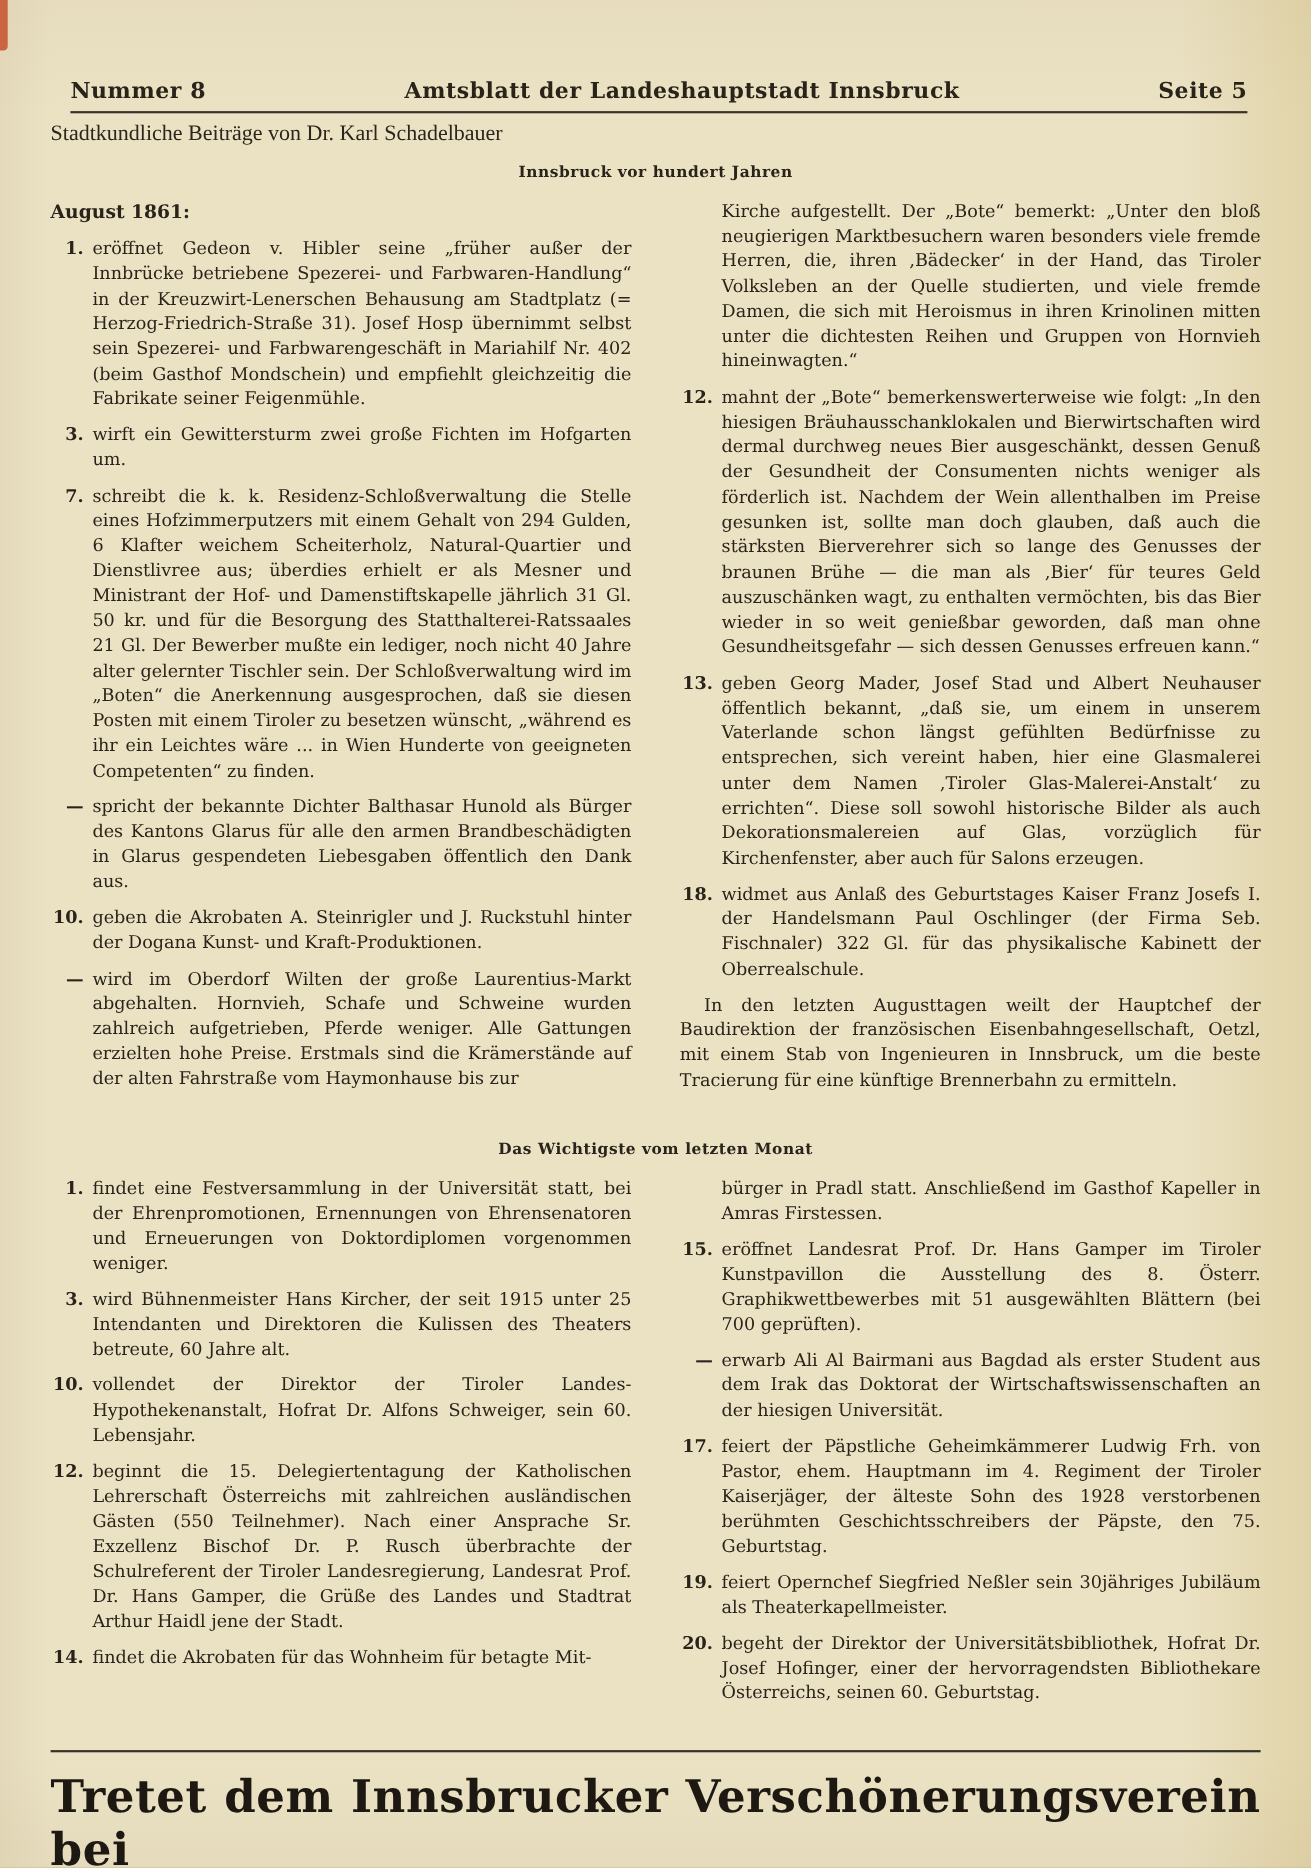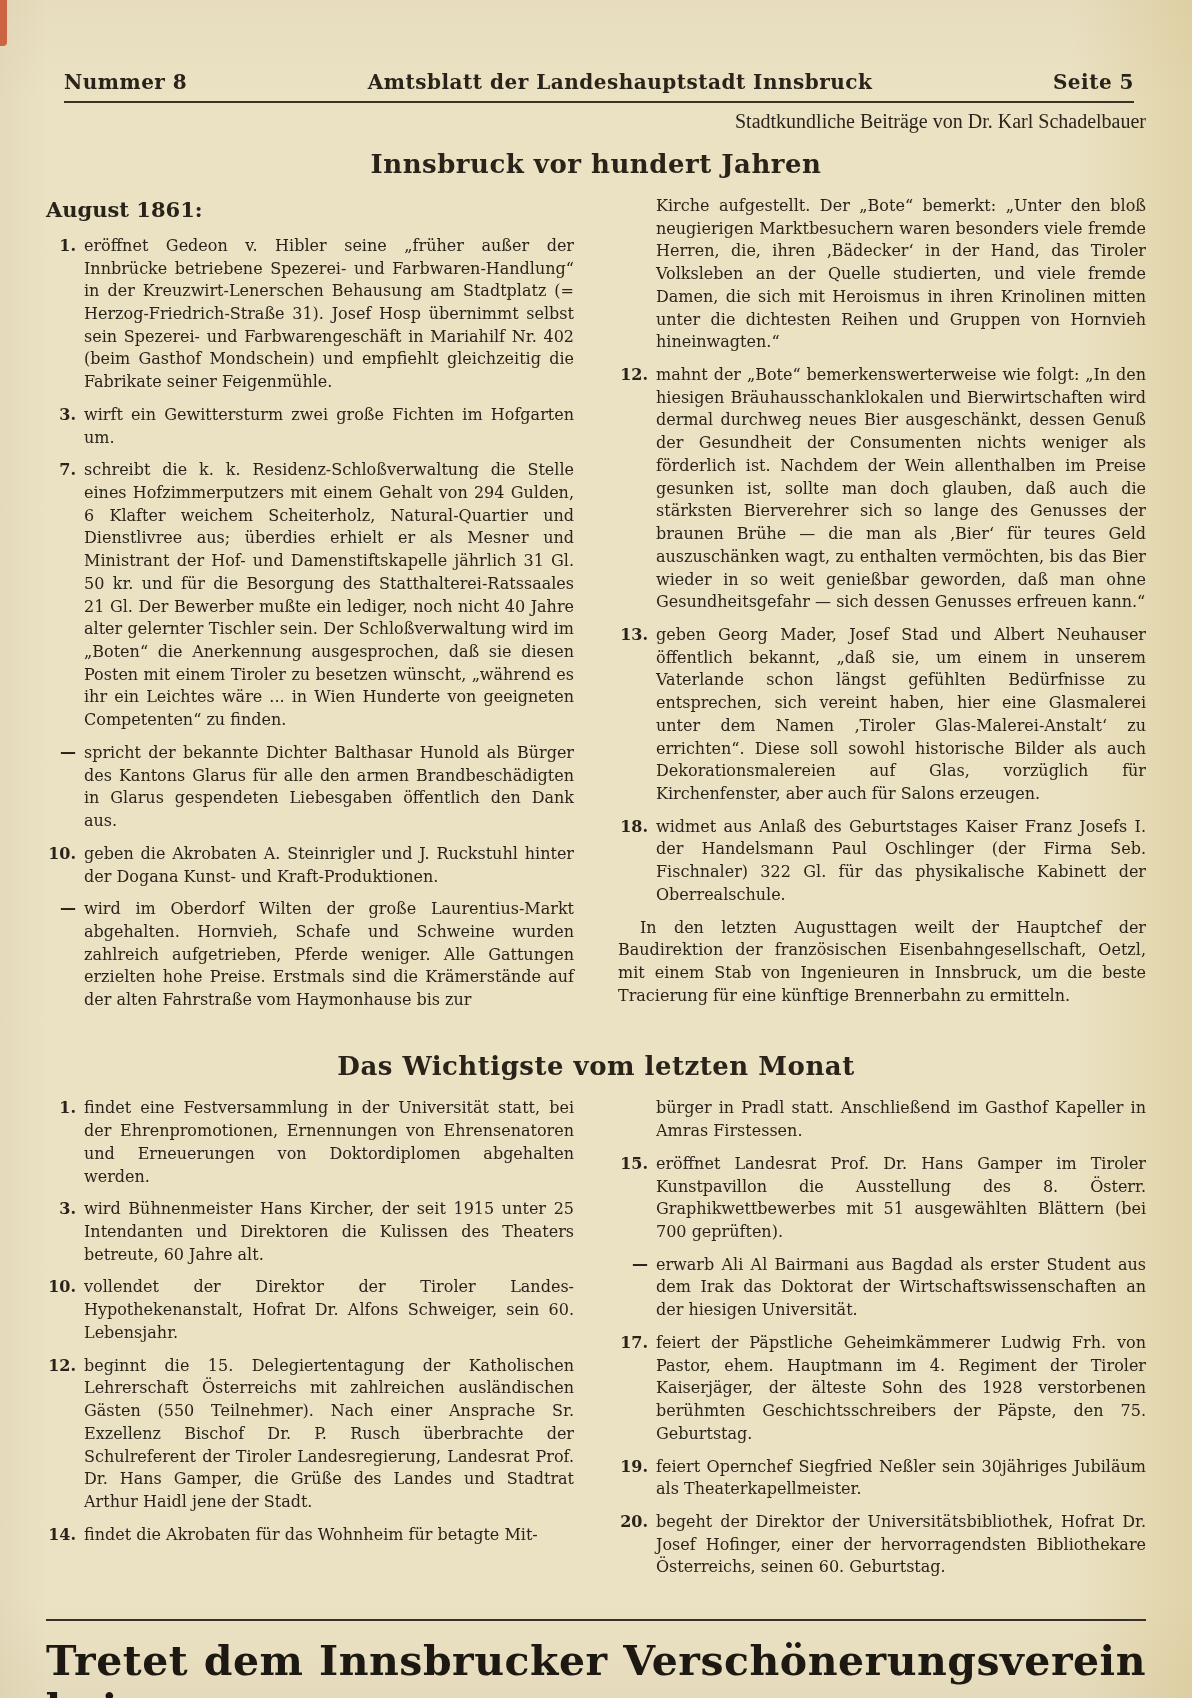--- a/index.html
+++ b/index.html
@@ -37,42 +37,42 @@
     font-family:"Liberation Serif", serif;
     font-weight:normal;
     font-size:37px;
     letter-spacing:15px;
     word-spacing:16px;
     text-align:center;
     white-space:nowrap;
     color:#2b251c;
   }
   .subtitle {
-    text-align:right;
+    text-align:left;
     font-family:"Liberation Serif", serif;
     font-size:20px;
     margin-bottom:16px;
     color:#2b251c;
   }
   .section-heading {
     margin:0 0 16px 0;
     text-align:center;
-    font-size:26px;
+    font-size:14px;
     font-weight:bold;
     letter-spacing:.5px;
   }
   .section2-heading { margin-top:26px; }
   .columns {
     display:flex; gap:44px;
     font-size:16px; line-height:1.42;
     text-align:justify;
   }
   .col { flex:1; min-width:0; }
   .month-heading {
-    font-weight:bold; font-size:21px;
+    font-weight:bold; font-size:17px;
     margin:0 0 10px 0;
     text-align:left;
   }
   .entry { display:flex; margin-bottom:10px; }
   .entry .marker {
     flex:none; width:30px; padding-right:8px;
     text-align:right; font-weight:bold;
   }
   .entry .etext { flex:1; min-width:0; text-align:justify; hyphens:none; }
   p.continuation {
@@ -159,21 +159,21 @@
         <p class="closing">In den letzten Augusttagen weilt der Hauptchef der Baudirektion der französischen Eisenbahngesellschaft, Oetzl, mit einem Stab von Ingenieuren in Innsbruck, um die beste Tracierung für eine künftige Brennerbahn zu ermitteln.</p>
       </div>
     </div>
 
     <h2 class="section-heading section2-heading">Das Wichtigste vom letzten Monat</h2>
     <div class="columns">
       <div class="col">
         <div>
             <div class="entry">
               <span class="marker">1.</span>
-              <span class="etext">findet eine Festversammlung in der Universität statt, bei der Ehrenpromotionen, Ernennungen von Ehrensenatoren und Erneuerungen von Doktordiplomen abgehalten werden.</span>
+              <span class="etext">findet eine Festversammlung in der Universität statt, bei der Ehrenpromotionen, Ernennungen von Ehrensenatoren und Erneuerungen von Doktordiplomen vorgenommen weniger.</span>
             </div>
             <div class="entry">
               <span class="marker">3.</span>
               <span class="etext">wird Bühnenmeister Hans Kircher, der seit 1915 unter 25 Intendanten und Direktoren die Kulissen des Theaters betreute, 60 Jahre alt.</span>
             </div>
             <div class="entry">
               <span class="marker">10.</span>
               <span class="etext">vollendet der Direktor der Tiroler Landes-Hypothekenanstalt, Hofrat Dr. Alfons Schweiger, sein 60. Lebensjahr.</span>
             </div>
             <div class="entry">

